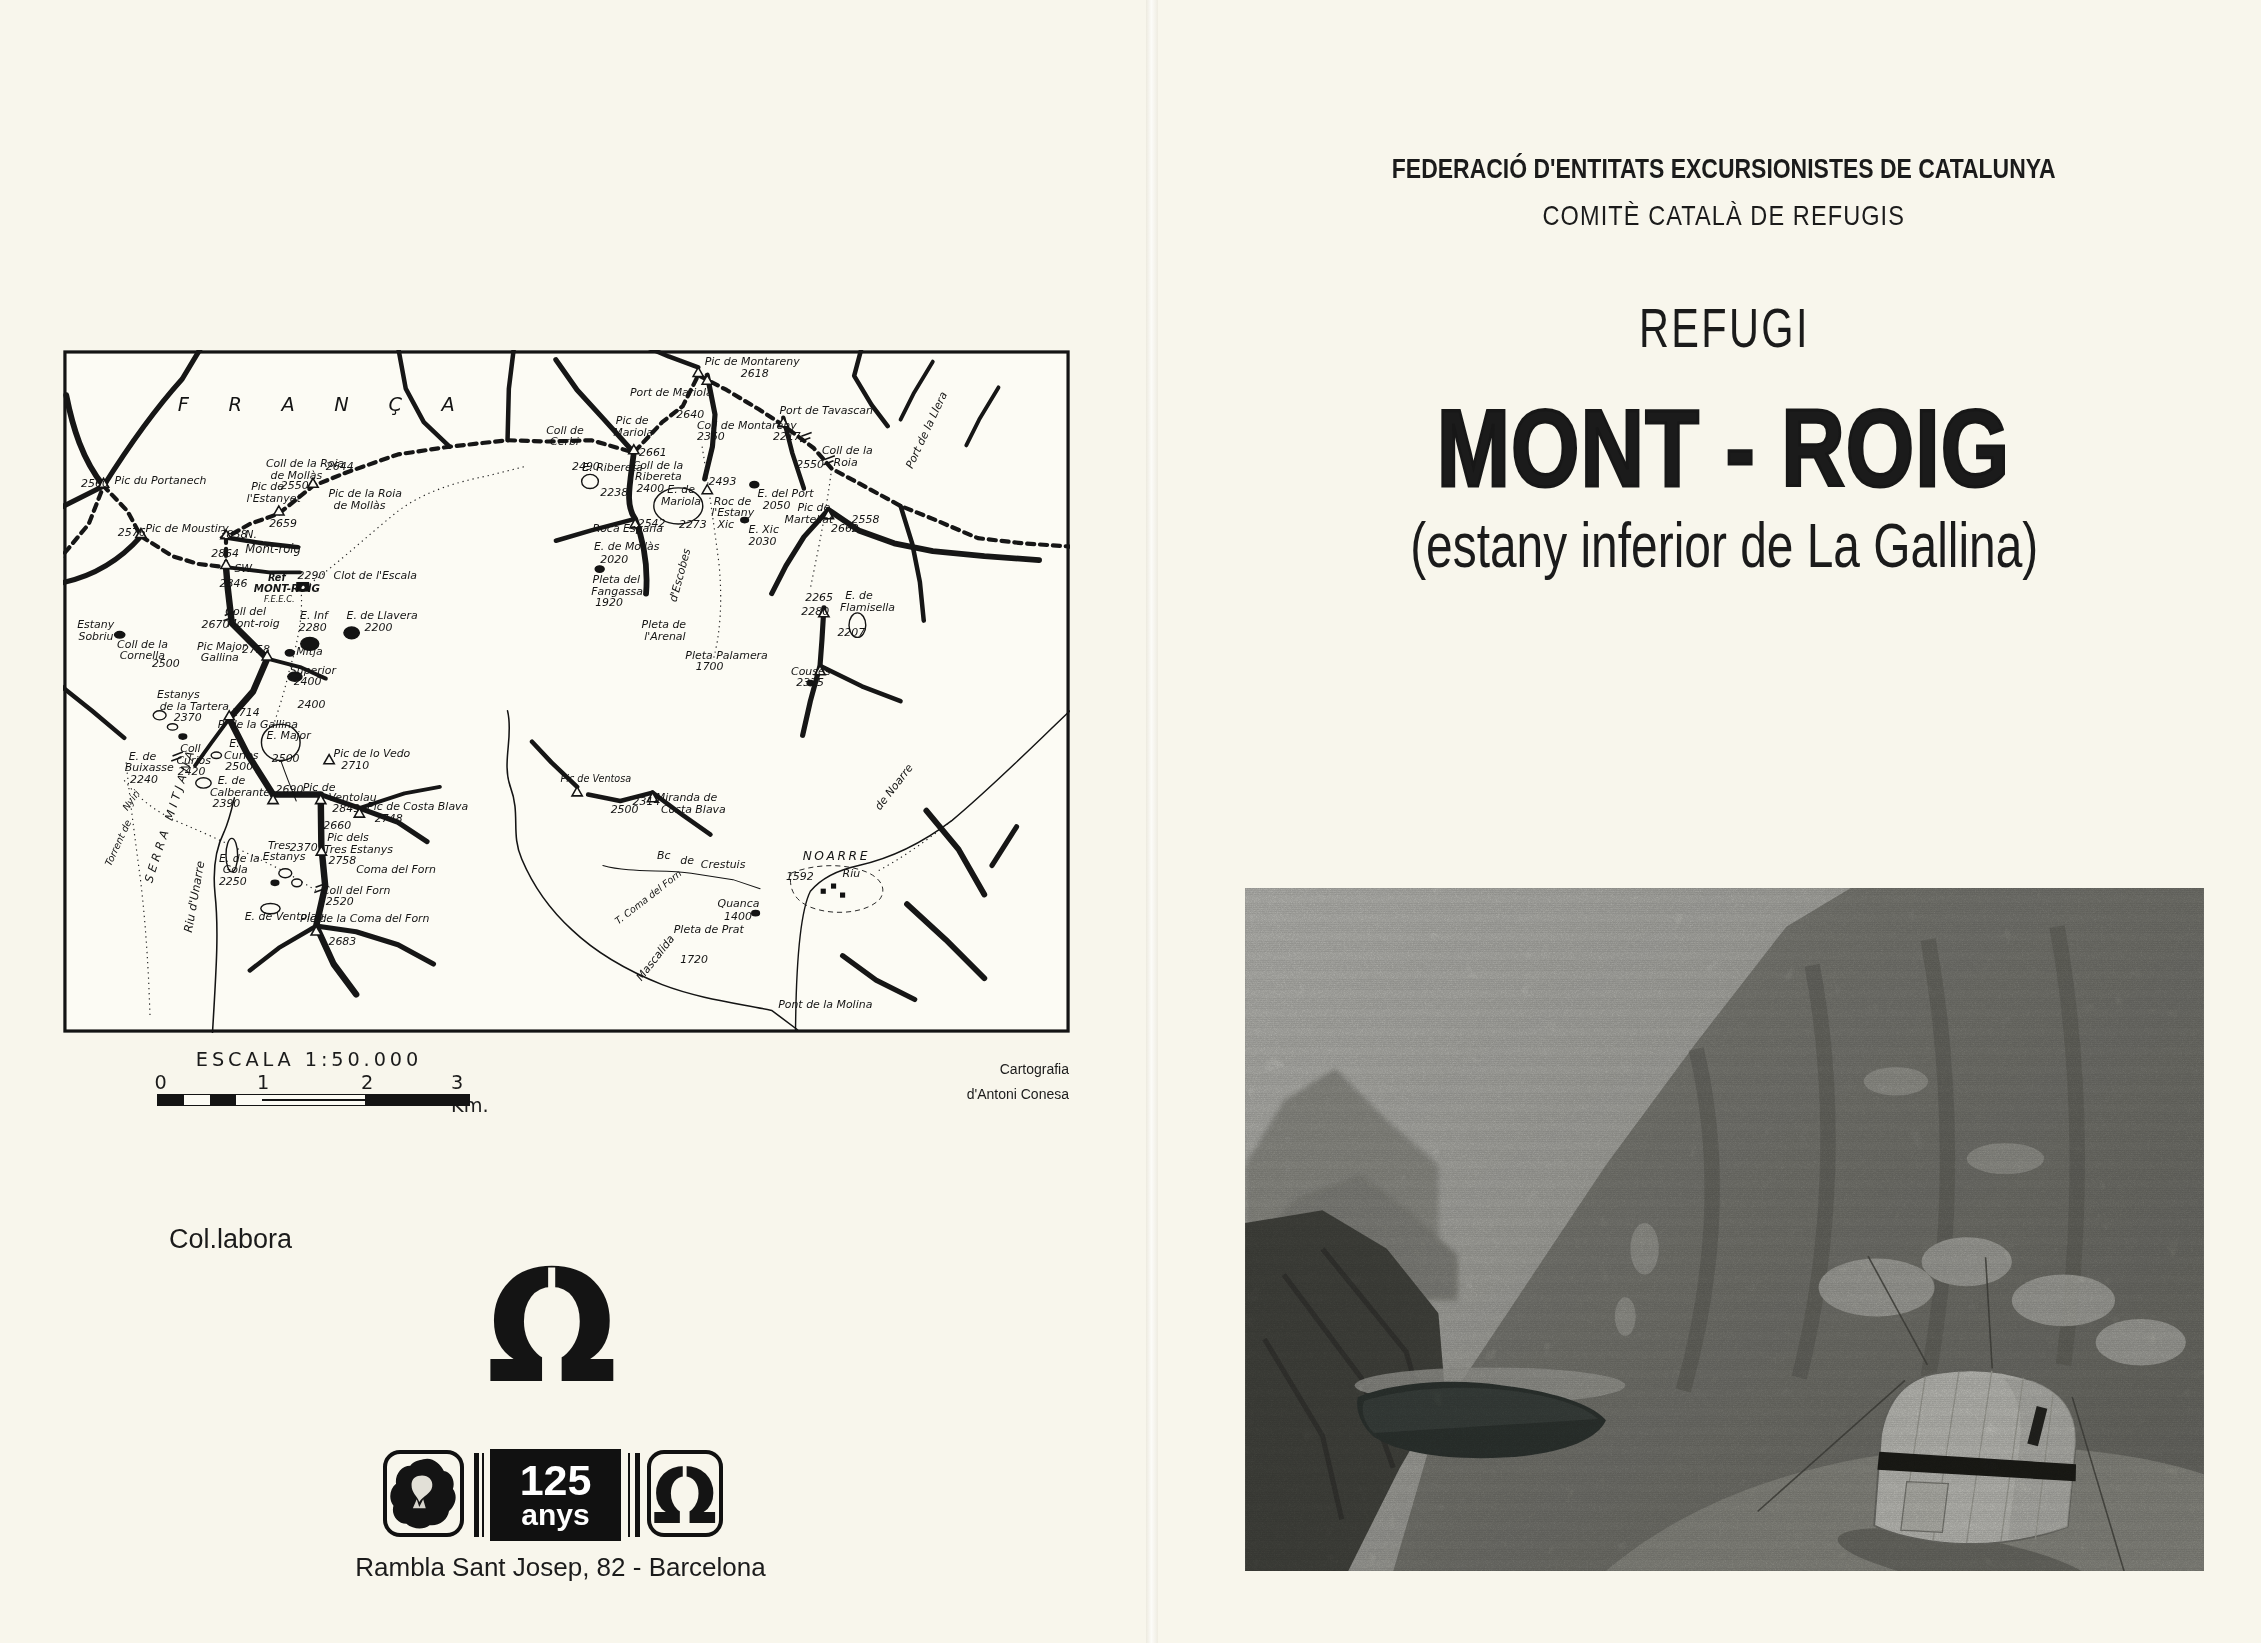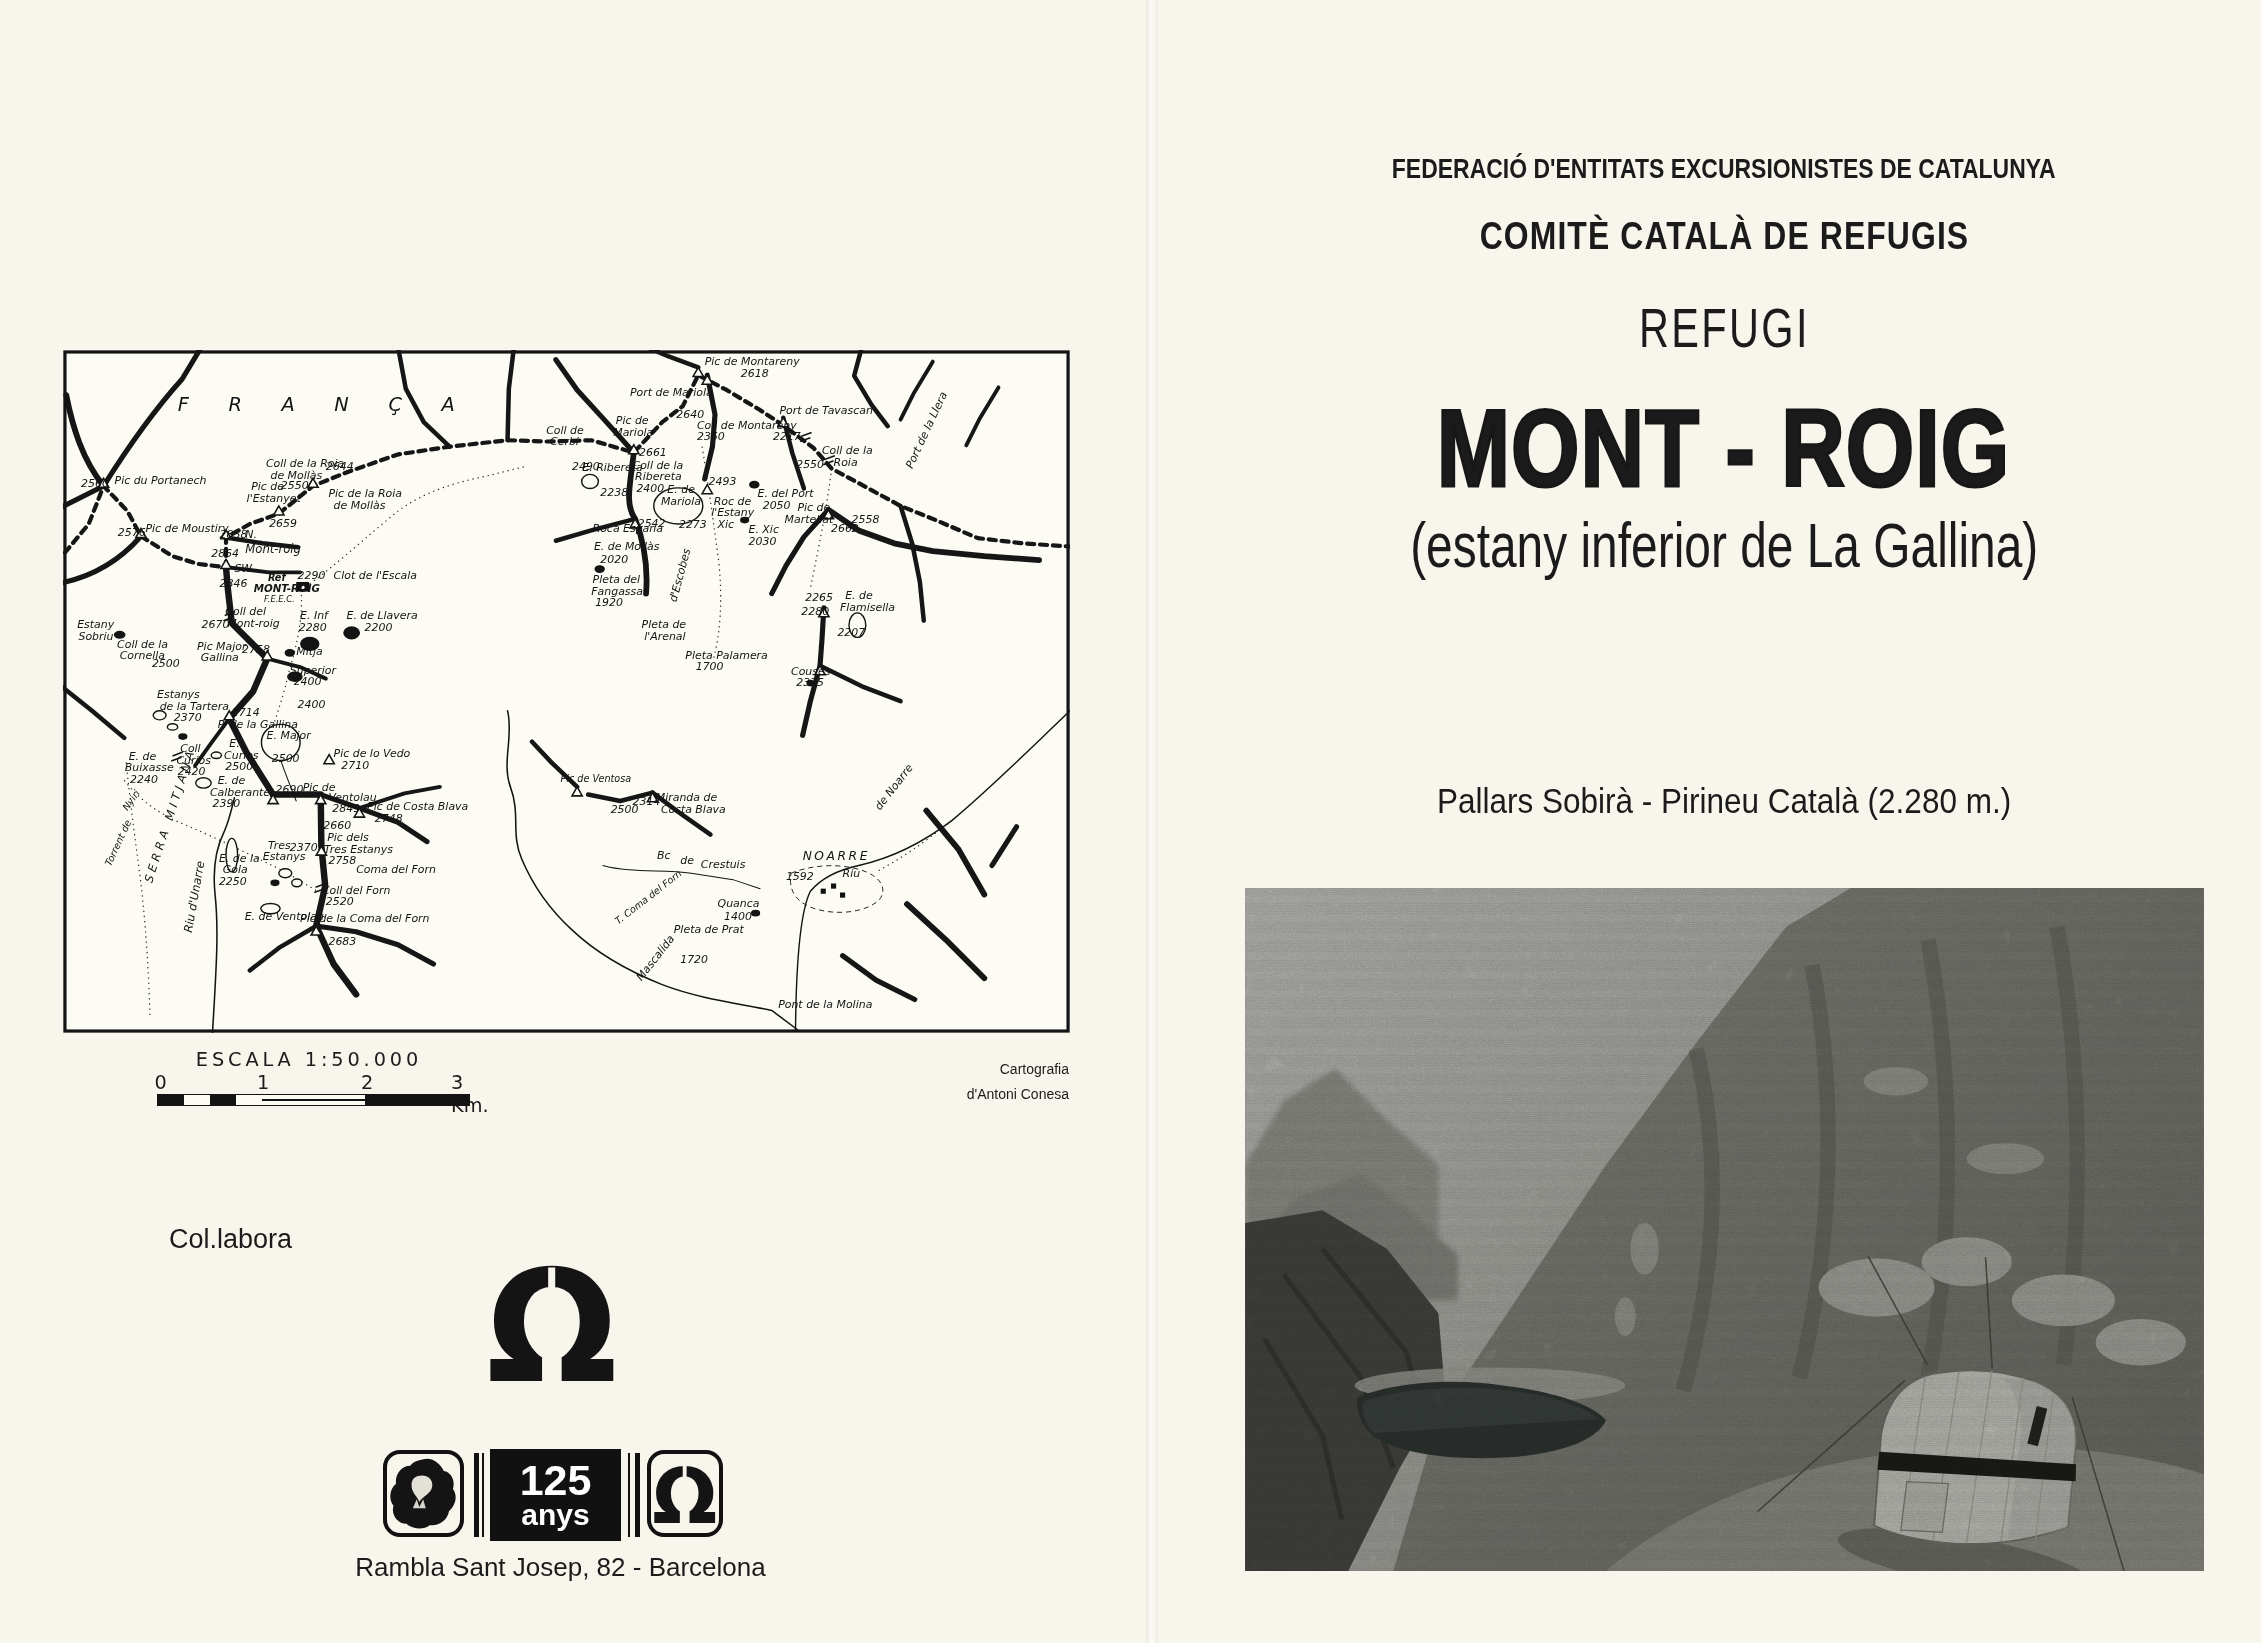--- a/index.html
+++ b/index.html
@@ -4,21 +4,21 @@
 <style>
   html,body{margin:0;padding:0;background:#777;}
   .sheet{position:relative;width:2261px;height:1643px;background:#f8f6ec;overflow:hidden;
          font-family:"Liberation Sans",sans-serif;color:#1b1b1b;}
   .abs{position:absolute;}
   .ctr{text-align:center;}
   .cond{display:inline-block;white-space:nowrap;transform-origin:center;}
   
   .org1{left:1205px;top:153px;width:1038px;font-size:28px;font-weight:700;}
   .org1 .cond{transform:scaleX(.82);}
-  .org2{left:1205px;top:215px;width:1038px;font-size:38px;font-weight:700;}
+  .org2{left:1205px;top:200px;width:1038px;font-size:28px;font-weight:400;}
   .org2 .cond{transform:scaleX(.84);letter-spacing:1.3px;}
   .trefugi{left:1205px;top:295px;width:1038px;font-size:56px;font-weight:400;}
   .trefugi .cond{transform:scaleX(.74);letter-spacing:3.2px;}
   .tmain{left:1205px;top:384px;width:1038px;font-size:110px;font-weight:700;}
   .tmain .cond{transform:scaleX(.8);letter-spacing:1.3px;-webkit-text-stroke:3.2px #171717;}
   .tsub{left:1205px;top:509px;width:1038px;font-size:63px;font-weight:400;}
   .tsub .cond{transform:scaleX(.76);}
   .tloc{left:1205px;top:781px;width:1038px;font-size:35px;font-weight:400;}
   .tloc .cond{transform:scaleX(.9);}
   
@@ -414,21 +414,20 @@
   </div>
   <div class="abs ctr addr">Rambla Sant Josep, 82 - Barcelona</div>
 
   <div class="abs fold"></div>
 
   <div class="abs ctr org1"><span class="cond">FEDERACIÓ D'ENTITATS EXCURSIONISTES DE CATALUNYA</span></div>
   <div class="abs ctr org2"><span class="cond">COMITÈ CATALÀ DE REFUGIS</span></div>
   <div class="abs ctr trefugi"><span class="cond">REFUGI</span></div>
   <div class="abs ctr tmain"><span class="cond">MONT - ROIG</span></div>
   <div class="abs ctr tsub"><span class="cond">(estany inferior de La Gallina)</span></div>
-  <div class="abs ctr tloc"><span class="cond">Pallars Sobirà - Pirineu Català (2.280 m.)</span></div>
 
   <div class="abs photo">
     <svg width="959" height="683" viewBox="0 0 1488 1060">
       <defs>
         <linearGradient id="sky" x1="0" y1="0" x2="1" y2="1">
           <stop offset="0" stop-color="#ecece6"></stop>
             <stop offset=".45" stop-color="#cfcfc8"></stop>
             <stop offset="1" stop-color="#b2b2aa"></stop>
         </linearGradient>
         <linearGradient id="rock" x1="0" y1="0" x2="1" y2="1">

